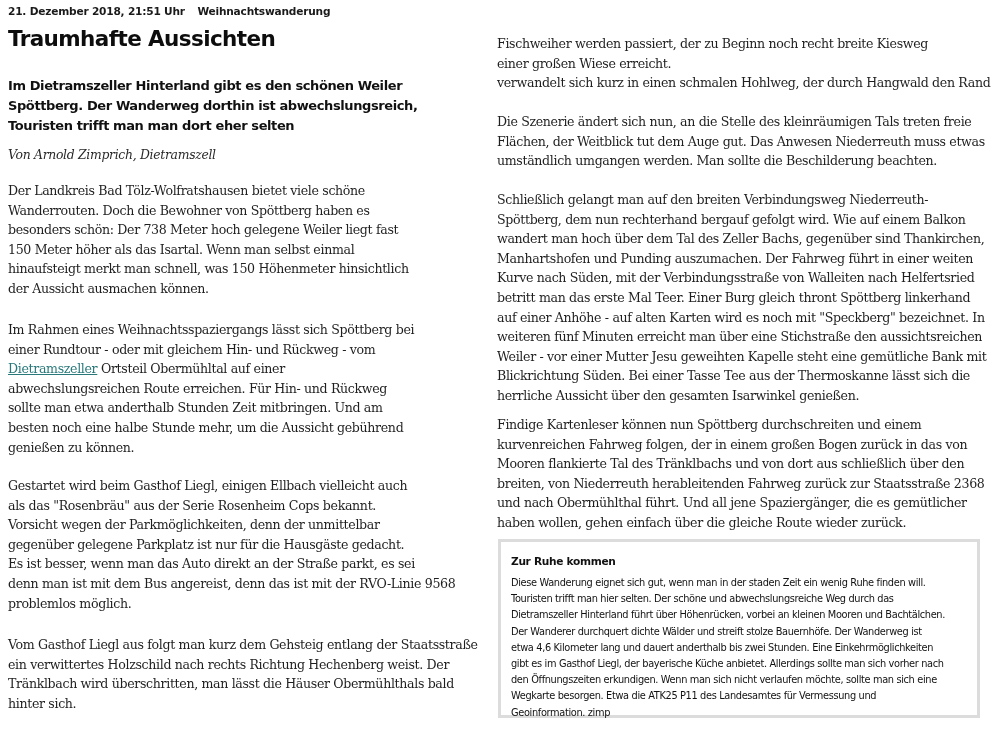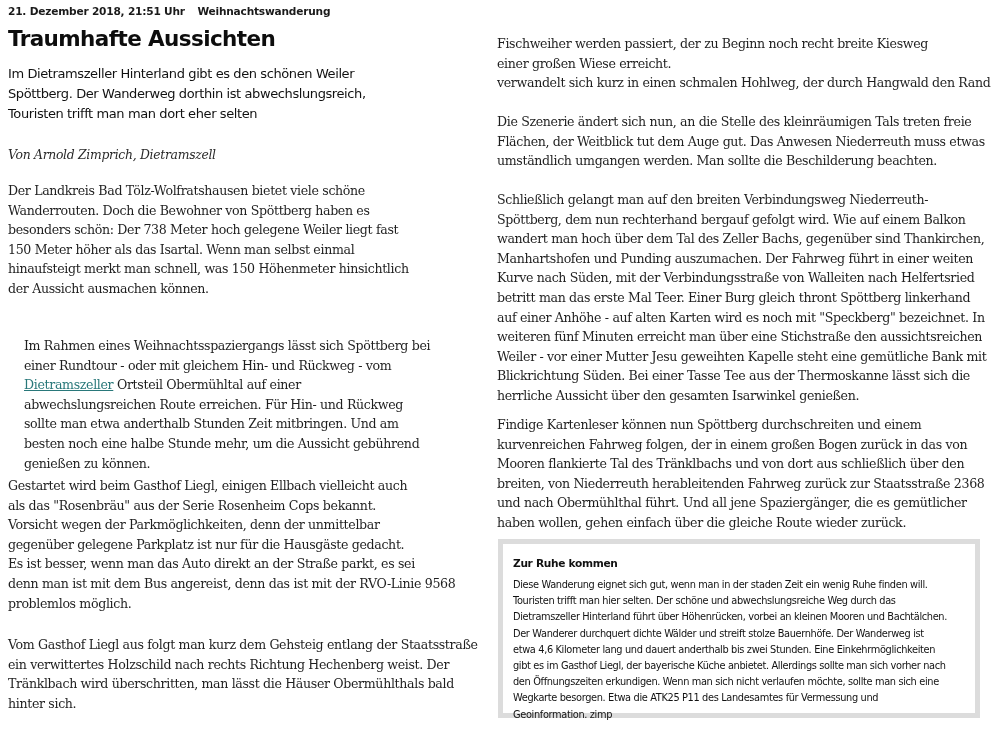--- a/index.html
+++ b/index.html
@@ -4,29 +4,29 @@
 <style>
   * { box-sizing: border-box; margin: 0; padding: 0; }
   html, body { width: 1000px; height: 742px; background: #ffffff; overflow: hidden; }
   body { position: relative; color: #1a1a1a; }
 
   .meta { position: absolute; left: 8px; top: 5px; font-family: "DejaVu Sans", sans-serif; font-weight: bold; font-size: 10.6px; color: #1a1a1a; white-space: nowrap; letter-spacing: -0.2px; }
   .meta .kicker { margin-left: 9px; }
 
   .title { position: absolute; left: 8px; top: 26px; font-family: "DejaVu Sans", sans-serif; font-weight: bold; font-size: 21.5px; color: #0d0d0d; letter-spacing: -0.6px; white-space: nowrap; }
 
-  .lead { position: absolute; left: 8px; top: 64px; width: 400px; font-family: "DejaVu Sans", sans-serif; font-weight: normal; font-size: 13px; line-height: 20px; color: #111; letter-spacing: -0.4px; }
+  .lead { position: absolute; left: 8px; top: 76px; width: 400px; font-family: "DejaVu Sans", sans-serif; font-weight: bold; font-size: 13px; line-height: 20px; color: #111; letter-spacing: -0.4px; }
 
   .author { position: absolute; left: 8px; top: 147px; font-family: "DejaVu Serif", serif; font-style: italic; font-size: 12.4px; color: #2a2a2a; letter-spacing: -0.3px; white-space: nowrap; }
 
   .para { position: absolute; font-family: "DejaVu Serif", serif; font-size: 12.6px; line-height: 19.6px; color: #1f1f1f; letter-spacing: -0.35px; }
   .para .ln { display: block; white-space: nowrap; }
   .para a { color: #29787a; text-decoration: underline; }
 
-  .infobox { position: absolute; left: 498px; top: 539px; width: 482px; height: 179px; border: 5px solid #a16207; background: #fff; padding: 13px 10px 8px 10px; }
+  .infobox { position: absolute; left: 498px; top: 539px; width: 482px; height: 179px; border: 3px solid #a16207; background: #fff; padding: 13px 10px 8px 10px; }
   .infobox .box-title { font-family: "DejaVu Sans", sans-serif; font-weight: bold; font-size: 10.6px; color: #111; letter-spacing: -0.3px; margin-bottom: 8px; }
   .infobox .box-body { font-family: "DejaVu Sans", sans-serif; font-size: 9.8px; line-height: 16.2px; color: #111; letter-spacing: -0.35px; }
   .infobox .box-body .ln { display: block; white-space: nowrap; }
 </style>
 </head>
 <body>
 
 <div class="meta">
   <span>21. Dezember 2018, 21:51 Uhr</span>
   <span class="kicker">Weihnachtswanderung</span>
@@ -44,21 +44,21 @@
 
 <div class="para" style="left:8px; top:181px;">
   <span class="ln">Der Landkreis Bad Tölz-Wolfratshausen bietet viele schöne</span>
   <span class="ln">Wanderrouten. Doch die Bewohner von Spöttberg haben es</span>
   <span class="ln">besonders schön: Der 738 Meter hoch gelegene Weiler liegt fast</span>
   <span class="ln">150 Meter höher als das Isartal. Wenn man selbst einmal</span>
   <span class="ln">hinaufsteigt merkt man schnell, was 150 Höhenmeter hinsichtlich</span>
   <span class="ln">der Aussicht ausmachen können.</span>
 </div>
 
-<div class="para" style="left:24px; top:320px;margin-top:16px;">
+<div class="para" style="left:8px; top:320px;">
   <span class="ln">Im Rahmen eines Weihnachtsspaziergangs lässt sich Spöttberg bei</span>
   <span class="ln">einer Rundtour - oder mit gleichem Hin- und Rückweg - vom</span>
   <span class="ln"><a href="#" style="color: rgb(41, 120, 122);">Dietramszeller</a><span> Ortsteil Obermühltal auf einer</span></span>
   <span class="ln">abwechslungsreichen Route erreichen. Für Hin- und Rückweg</span>
   <span class="ln">sollte man etwa anderthalb Stunden Zeit mitbringen. Und am</span>
   <span class="ln">besten noch eine halbe Stunde mehr, um die Aussicht gebührend</span>
   <span class="ln">genießen zu können.</span>
 </div>
 
 <div class="para" style="left:8px; top:476px;">

